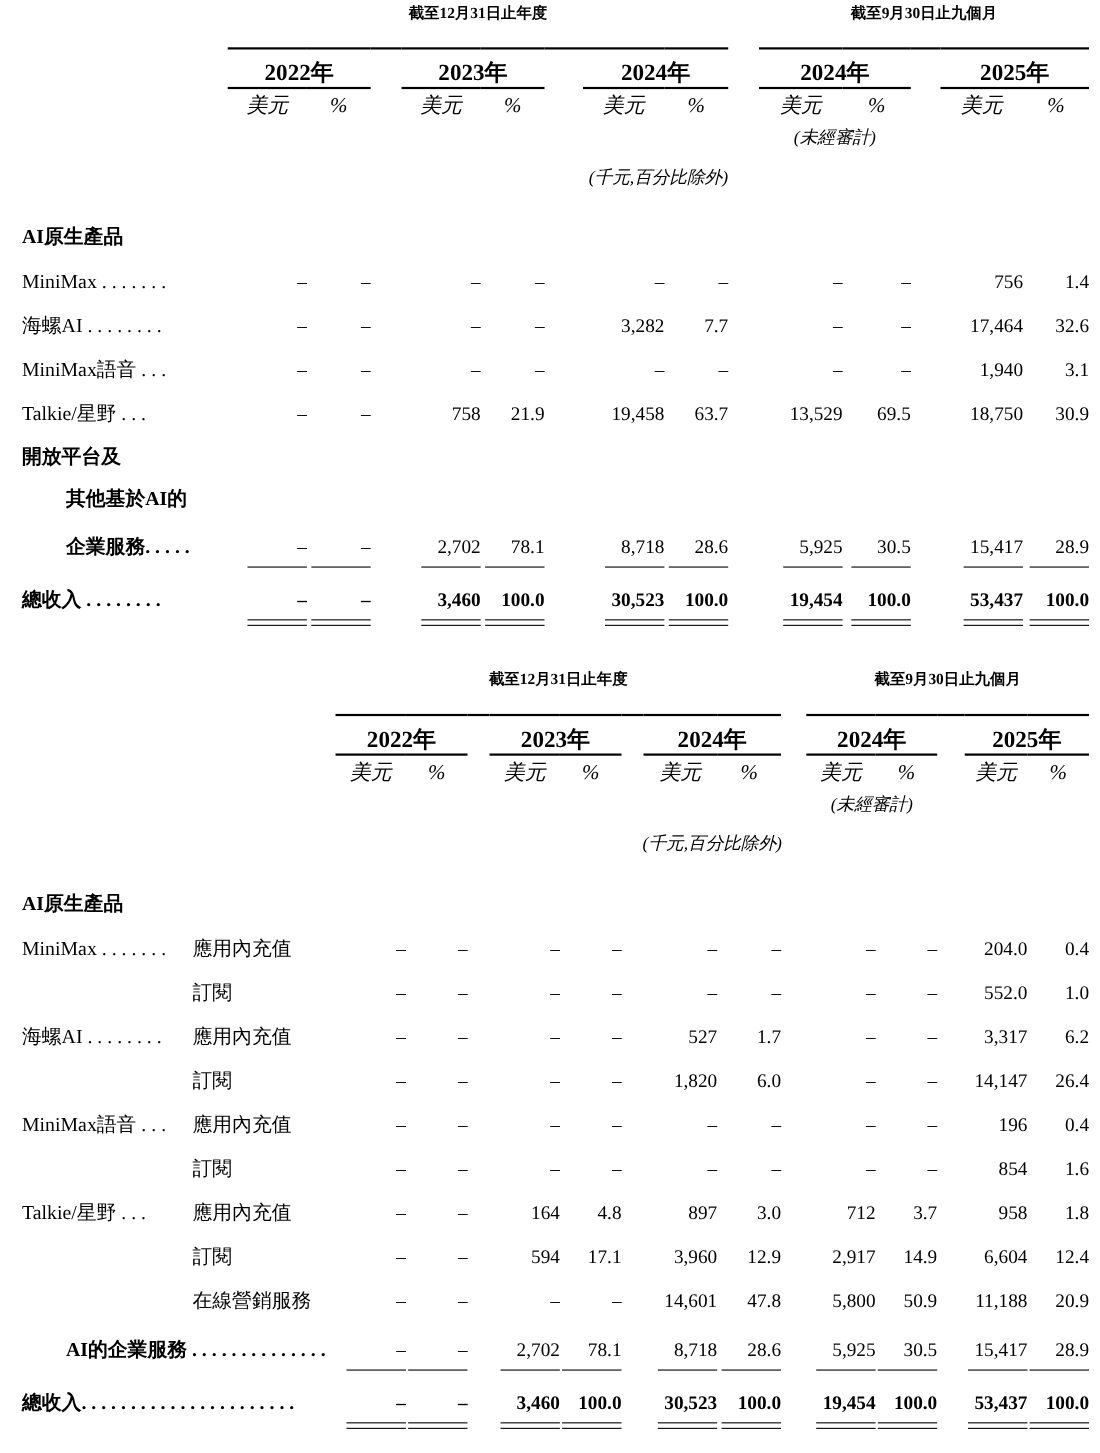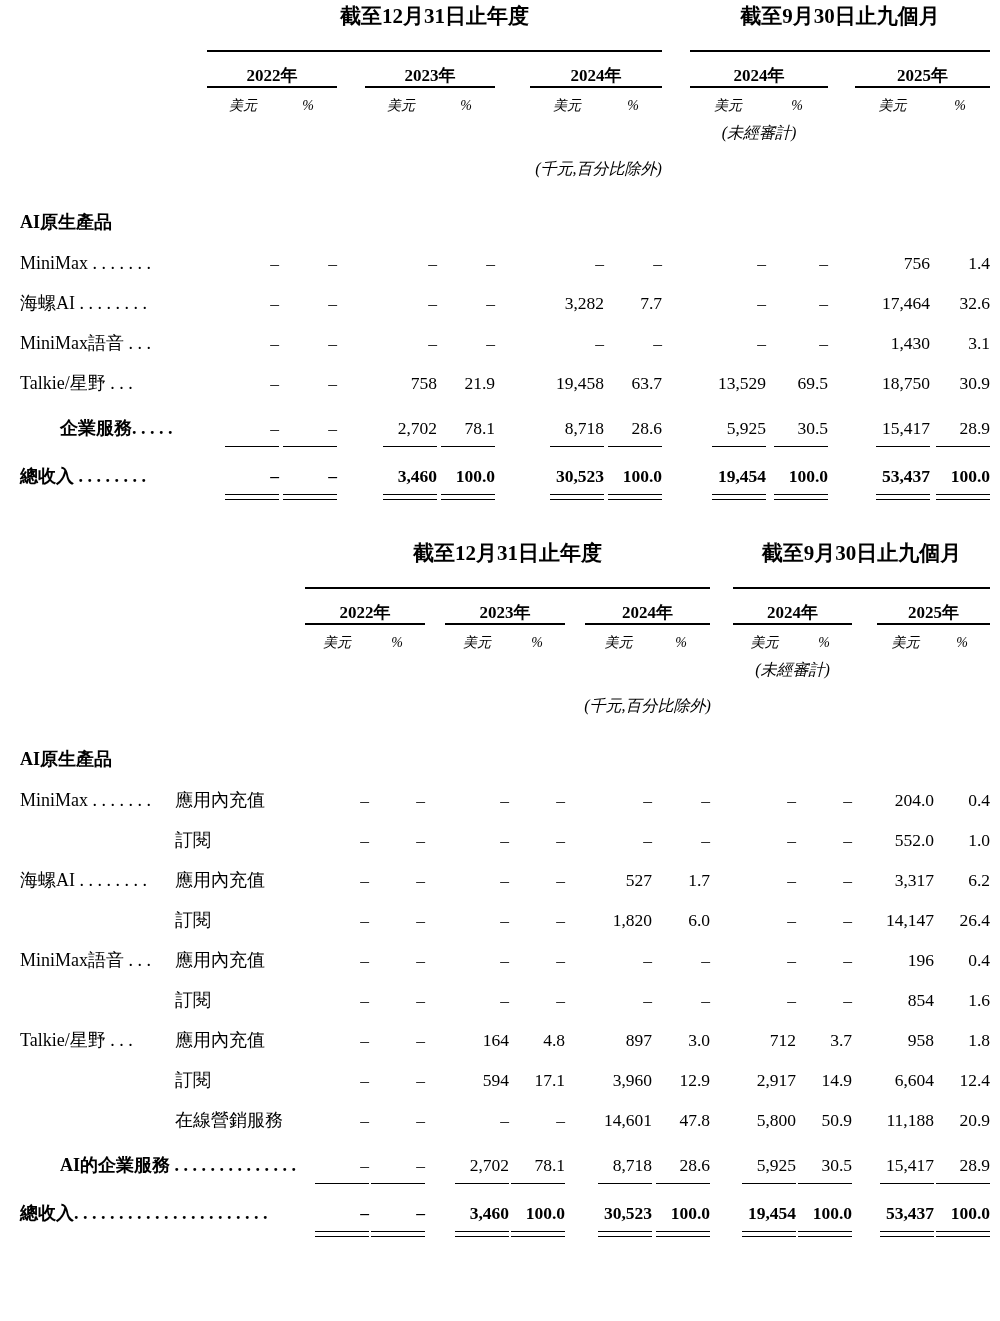--- a/index.html
+++ b/index.html
@@ -11,23 +11,23 @@
   .page{padding-top:6px}
   .tbl-wrap{margin-left:20px}
   .t2{margin-top:40px}
   table.fin-table{border-collapse:collapse;table-layout:fixed;width:970px}
   td{padding:0;margin:0;vertical-align:bottom;white-space:nowrap;font-size:17.5px;line-height:1;overflow:visible}
   .b{font-weight:bold}
   .i{font-style:italic}
   .c{text-align:center}
   .num{text-align:right}
   .line{border-bottom:2px solid #000}
-  tr.hA td{height:32px;padding-bottom:23px;font-size:21px}
-  tr.hB td{height:36px;padding-bottom:2px;font-size:17px}
-  tr.hC td{height:32px;padding-bottom:6px;font-size:14px}
+  tr.hA td{height:32px;padding-bottom:23px;font-size:14px}
+  tr.hB td{height:36px;padding-bottom:2px;font-size:21px}
+  tr.hC td{height:32px;padding-bottom:6px;font-size:19px}
   tr.hD td{height:26px;padding-bottom:4px;font-size:16px}
   tr.hE td{height:38px;padding-bottom:6px;font-size:16px}
   tr.r-section td{height:60px;padding-bottom:12px}
   tr.r-data td{height:40px;padding-bottom:11px}
   tr.r-group-label td{height:38px;padding-bottom:10px}
   tr.r-subtotal td{height:46px}
   tr.r-subtotal td.lblcell{padding-bottom:12px}
   tr.r-subtotal td.num{padding-bottom:2px}
   tr.r-total td{height:54px}
   tr.r-total td.lblcell{padding-bottom:18px}
@@ -150,39 +150,45 @@
             <td></td>
             <td class="num"><span>–</span></td>
             <td class="num"><span>–</span></td>
             <td></td>
             <td class="num"><span>–</span></td>
             <td class="num"><span>–</span></td>
             <td></td>
             <td class="num"><span>–</span></td>
             <td class="num"><span>–</span></td>
             <td></td>
-            <td class="num"><span>1,430</span></td>
+            <td class="num"><span>1,940</span></td>
             <td class="num"><span>3.1</span></td>
           </tr>
           <tr class="r-data">
             <td class="lblcell">Talkie/星野 . . .</td>
             <td class="num"><span>–</span></td>
             <td class="num"><span>–</span></td>
             <td></td>
             <td class="num"><span>758</span></td>
             <td class="num"><span>21.9</span></td>
             <td></td>
             <td class="num"><span>19,458</span></td>
             <td class="num"><span>63.7</span></td>
             <td></td>
             <td class="num"><span>13,529</span></td>
             <td class="num"><span>69.5</span></td>
             <td></td>
             <td class="num"><span>18,750</span></td>
             <td class="num"><span>30.9</span></td>
+          </tr>
+          <tr class="r-group-label">
+            <td class="b lblcell" colspan="15">開放平台及</td>
+          </tr>
+          <tr class="r-group-label">
+            <td class="b lblcell ind" colspan="15">其他基於AI的</td>
           </tr>
           <tr class="r-subtotal">
             <td class="b lblcell ind">企業服務. . . . .</td>
             <td class="num"><span class="u">–</span></td>
             <td class="num"><span class="u">–</span></td>
             <td></td>
             <td class="num"><span class="u">2,702</span></td>
             <td class="num"><span class="u">78.1</span></td>
             <td></td>
             <td class="num"><span class="u">8,718</span></td>

